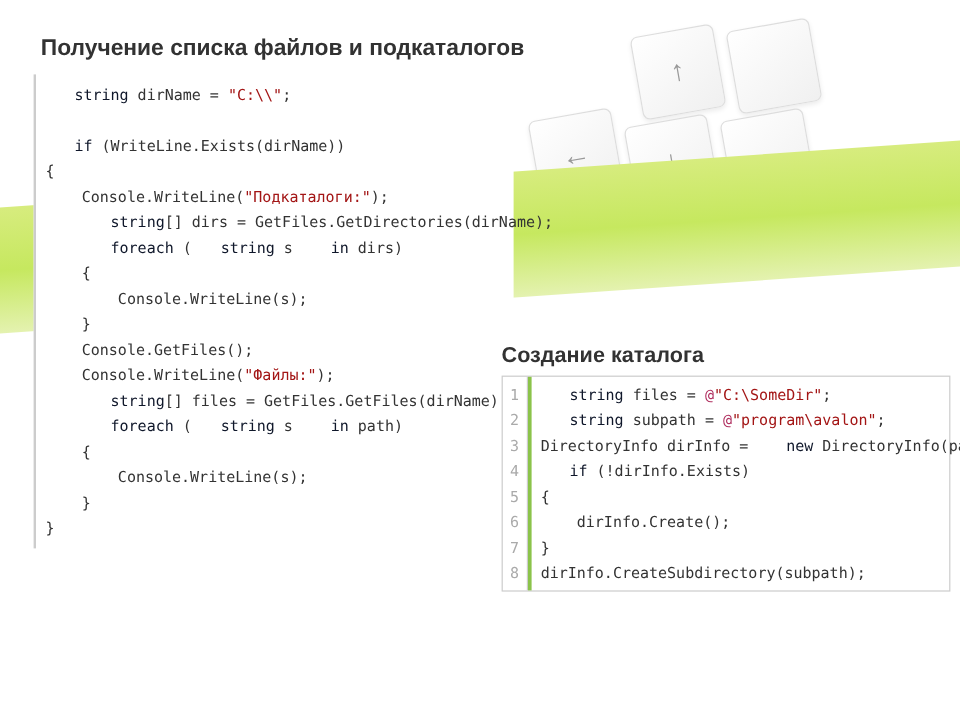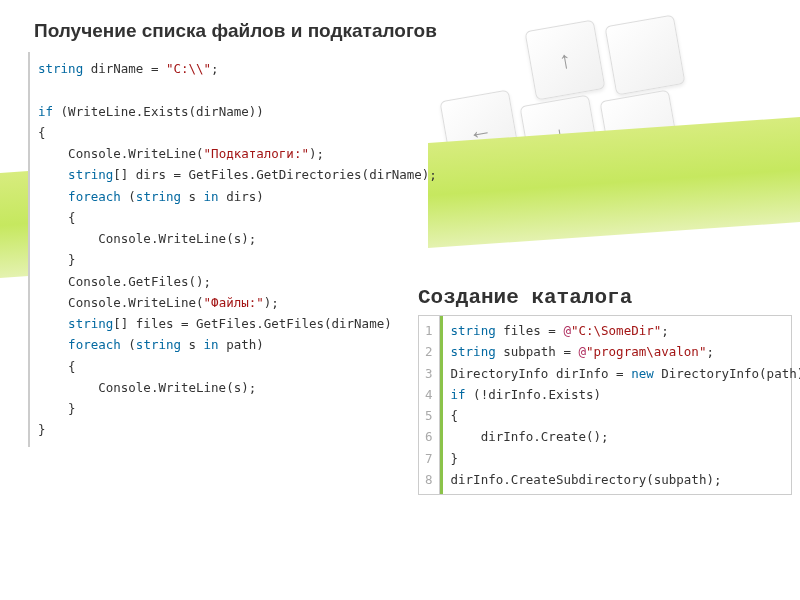--- a/index.html
+++ b/index.html
@@ -42,28 +42,27 @@
   }
   .slide {
     position: relative;
     z-index: 1;
     padding: 18px 28px;
   }
   .heading1 {
     font-size: 19px;
     font-weight: bold;
     color: #323232;
-    margin: 2px 0 10px 6px;
+    margin: 12px 0 10px 6px;
   }
   .heading2 {
-    font-size: 21px;
+    font-size: 18px;
     font-weight: bold;
     color: #323232;
     margin: 0 0 6px 0;
-    font-family: Liberation Mono, monospace;
   }
   .code-box {
     background: #fff;
     border-left: 1px solid #ccc;
     font-family: Consolas, monospace;
     font-size: 12.5px;
     line-height: 1.7;
     color: #333;
     padding: 6px 0 6px 8px;
     white-space: pre;
@@ -93,21 +92,21 @@
     padding: 4px 6px;
     white-space: pre;
   }
   .num-code {
     border-left: 3px solid #8bc34a;
     padding: 4px 0 4px 8px;
     white-space: pre;
     color: #333;
     flex: 1;
   }
-  .kw { color: #0369a1; }
+  .kw { color: #0f172a; margin-left: 24px; }
   .str { color: #a31515; }
   .at { color: #b03060; }
   .brace { color: #333; }
 </style>
 </head>
 <body>
 
 <div class="bg-decor">
   <div class="key" style="top:25px;left:150px;width:70px;height:70px;">
       <span>↑</span>

